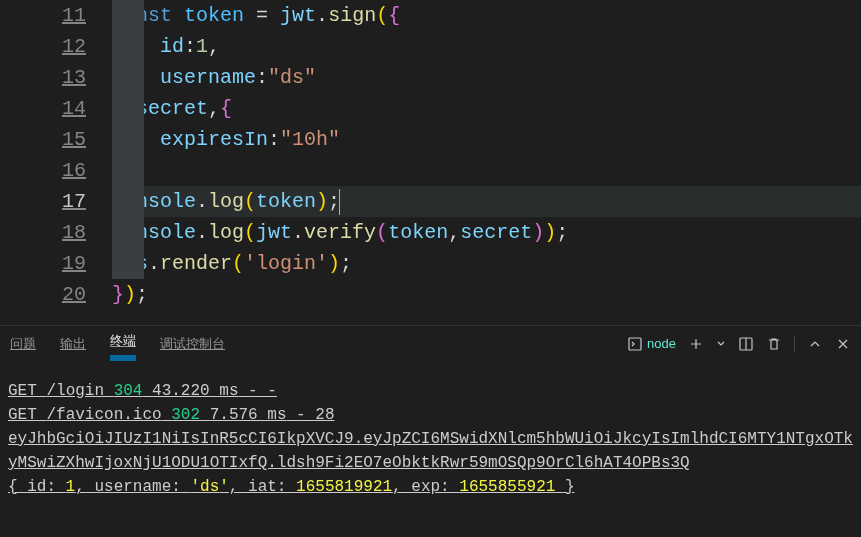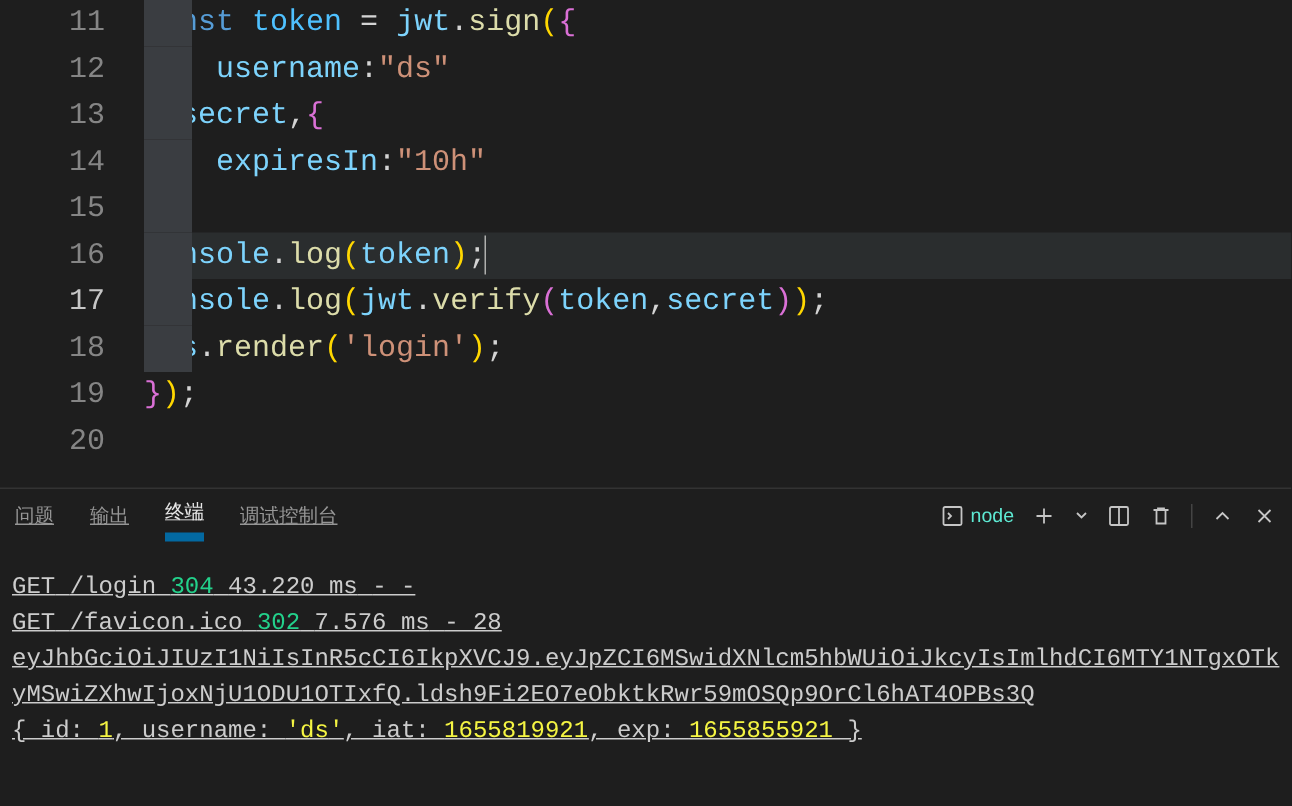--- a/index.html
+++ b/index.html
@@ -10,25 +10,26 @@
     width: 861px;
     height: 537px;
     overflow: hidden;
     color: #d4d4d4;
   }
   .editor {
     display: flex;
     height: 325px;
   }
   .gutter {
-    width: 96px;
+    width: 112px;
     text-align: right;
     padding-right: 26px;
     color: #858585;
     user-select: none;
+    text-decoration: underline;
   }
   .gutter .ln { height: 31px; line-height: 31px; }
   .gutter .ln.active { color: #c6c6c6; }
   .code {
     flex: 1;
     position: relative;
   }
   .code .line {
     height: 31px;
     line-height: 31px;
@@ -129,20 +130,21 @@
     <div class="ln">15</div>
     <div class="ln">16</div>
     <div class="ln active">17</div>
     <div class="ln">18</div>
     <div class="ln">19</div>
     <div class="ln">20</div>
     <div class="ln"></div>
   </div>
   <div class="code">
     <div class="line"><span class="indent-guide"></span><span class="c-kw">const</span> <span class="c-const">token</span> <span class="c-pun">=</span> <span class="c-var">jwt</span><span class="c-pun">.</span><span class="c-fn">sign</span><span class="c-paren1">(</span><span class="c-paren2">{</span></div>
+    <div class="line"><span class="indent-guide"></span>    <span class="c-var">id</span><span class="c-pun">:</span><span class="c-num">1</span><span class="c-pun">,</span></div>
     <div class="line"><span class="indent-guide"></span>    <span class="c-var">username</span><span class="c-pun">:</span><span class="c-str">"ds"</span></div>
     <div class="line"><span class="indent-guide"></span><span class="c-paren2">}</span><span class="c-pun">,</span><span class="c-var">secret</span><span class="c-pun">,</span><span class="c-paren2">{</span></div>
     <div class="line"><span class="indent-guide"></span>    <span class="c-var">expiresIn</span><span class="c-pun">:</span><span class="c-str">"10h"</span></div>
     <div class="line"><span class="indent-guide"></span><span class="c-paren2">}</span><span class="c-paren1">)</span><span class="c-pun">;</span></div>
     <div class="line active-line"><span class="indent-guide"></span><span class="c-var">console</span><span class="c-pun">.</span><span class="c-fn">log</span><span class="c-paren1">(</span><span class="c-var">token</span><span class="c-paren1">)</span><span class="c-pun">;</span><span class="cursor"></span></div>
     <div class="line"><span class="indent-guide"></span><span class="c-var">console</span><span class="c-pun">.</span><span class="c-fn">log</span><span class="c-paren1">(</span><span class="c-var">jwt</span><span class="c-pun">.</span><span class="c-fn">verify</span><span class="c-paren2">(</span><span class="c-var">token</span><span class="c-pun">,</span><span class="c-var">secret</span><span class="c-paren2">)</span><span class="c-paren1">)</span><span class="c-pun">;</span></div>
     <div class="line"><span class="indent-guide"></span><span class="c-var">res</span><span class="c-pun">.</span><span class="c-fn">render</span><span class="c-paren1">(</span><span class="c-str">'login'</span><span class="c-paren1">)</span><span class="c-pun">;</span></div>
     <div class="line"><span class="c-paren2">}</span><span class="c-paren1">)</span><span class="c-pun">;</span></div>
   </div>
 </div>

